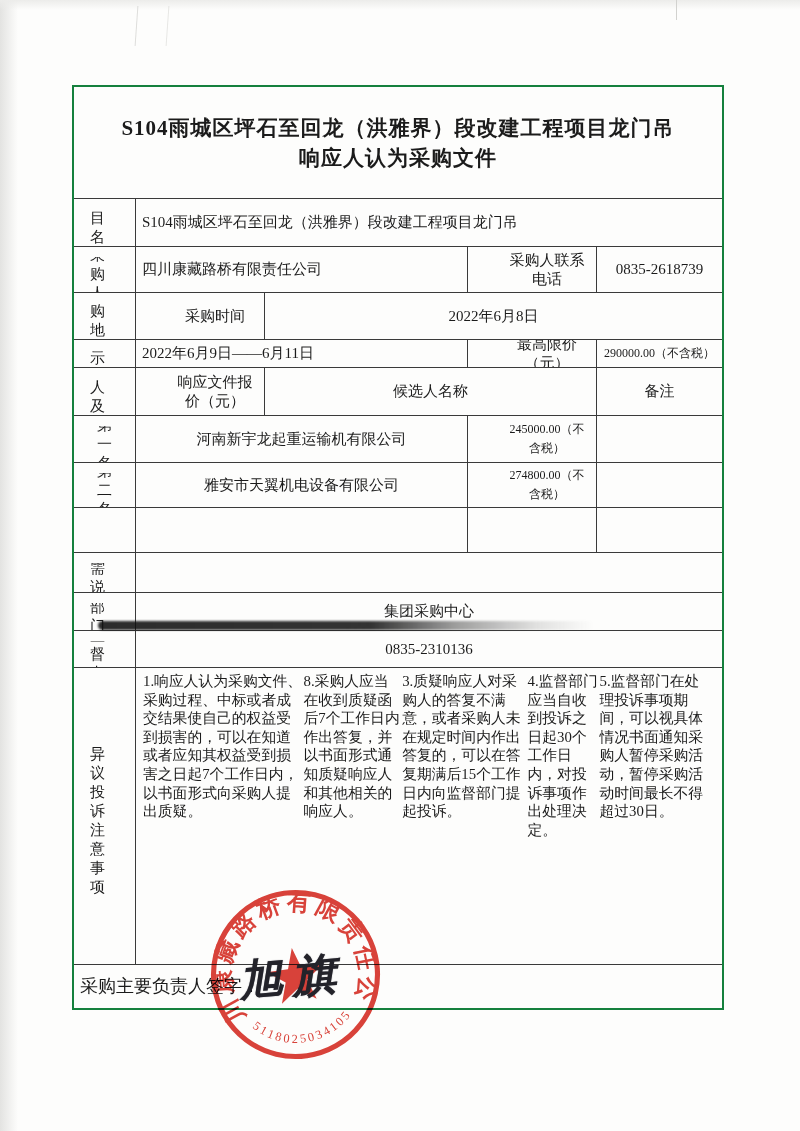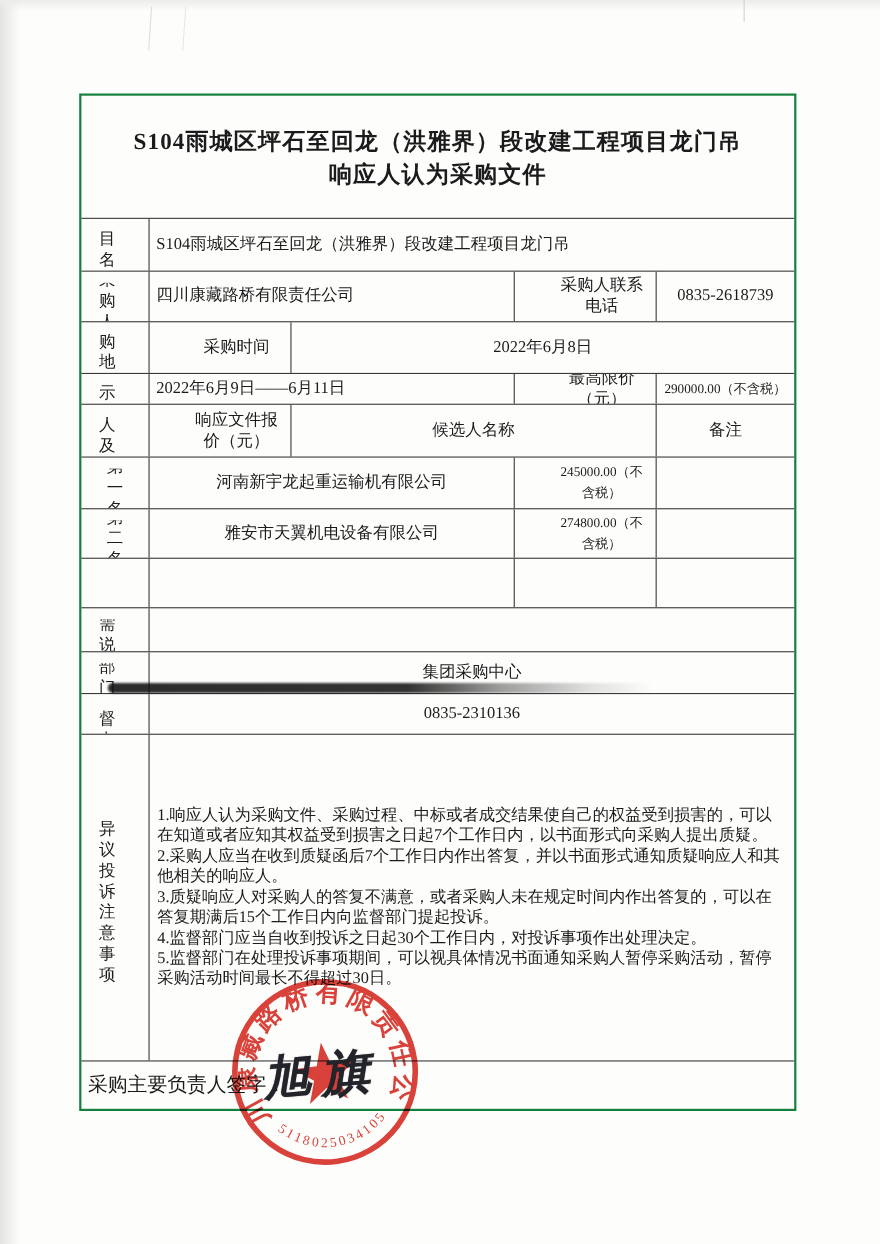--- a/index.html
+++ b/index.html
@@ -26,21 +26,21 @@
   .cell.nb{border-left:none;}
   .c1{width:61px;padding:2px 16px;margin-top:10px;}
   .c2{width:332px;}
   .c3{width:129px;justify-content:center;text-align:center;padding-left:36px;}
   .c4{flex:1;justify-content:center;text-align:left;}
   .c234{flex:1;}
   .center{justify-content:center;text-align:center;}
   .num{font-size:12px;letter-spacing:0;}
   .title-block{flex-direction:column;justify-content:center;text-align:center;
       font-size:21px;font-weight:bold;line-height:30px;letter-spacing:1px;padding:0 30px;}
-  .objection-content{flex-direction:column;justify-content:center;align-items:flex-start;
+  .objection-content{flex-direction:row;justify-content:center;align-items:flex-start;
       font-size:14.8px;line-height:18.6px;padding:4px 10px 4px 7px;}
   .objection-content p{margin:0;}
   .sign-row .cell{font-size:18px;}
   
   .stamp{position:absolute;left:193px;top:872px;width:205px;height:205px;z-index:8;
          transform:rotate(-8deg);opacity:.88;mix-blend-mode:multiply;}
   .stamp text{font-family:"Liberation Serif","DejaVu Serif",serif;font-weight:bold;}
   .stamp .co-text{font-size:23px;letter-spacing:4px;}
   .stamp .serial-text{font-size:12px;letter-spacing:2.5px;font-weight:normal;}
   .stamp .star{font-size:72px;font-family:"DejaVu Sans",sans-serif;}
@@ -131,21 +131,21 @@
 
     <div class="row" style="height:37px">
       <div class="cell nb c1">及监督电话</div>
       <div class="cell c234 center">0835-2310136</div>
     </div>
 
     <div class="row" style="height:297px">
       <div class="cell nb c1">异议投诉注意事项</div>
       <div class="cell c234 objection-content">
         <p>1.响应人认为采购文件、采购过程、中标或者成交结果使自己的权益受到损害的，可以在知道或者应知其权益受到损害之日起7个工作日内，以书面形式向采购人提出质疑。</p>
-        <p>2.采购人应当在收到质疑函后7个工作日内作出答复，并以书面形式通知质疑响应人和其他相关的响应人。</p>
+        <p>8.采购人应当在收到质疑函后7个工作日内作出答复，并以书面形式通知质疑响应人和其他相关的响应人。</p>
         <p>3.质疑响应人对采购人的答复不满意，或者采购人未在规定时间内作出答复的，可以在答复期满后15个工作日内向监督部门提起投诉。</p>
         <p>4.监督部门应当自收到投诉之日起30个工作日内，对投诉事项作出处理决定。</p>
         <p>5.监督部门在处理投诉事项期间，可以视具体情况书面通知采购人暂停采购活动，暂停采购活动时间最长不得超过30日。</p>
       </div>
     </div>
 
     <div class="row sign-row" style="height:48px;flex:1">
       <div class="cell nb" style="flex:1">采购主要负责人签字：</div>
     </div>
 

